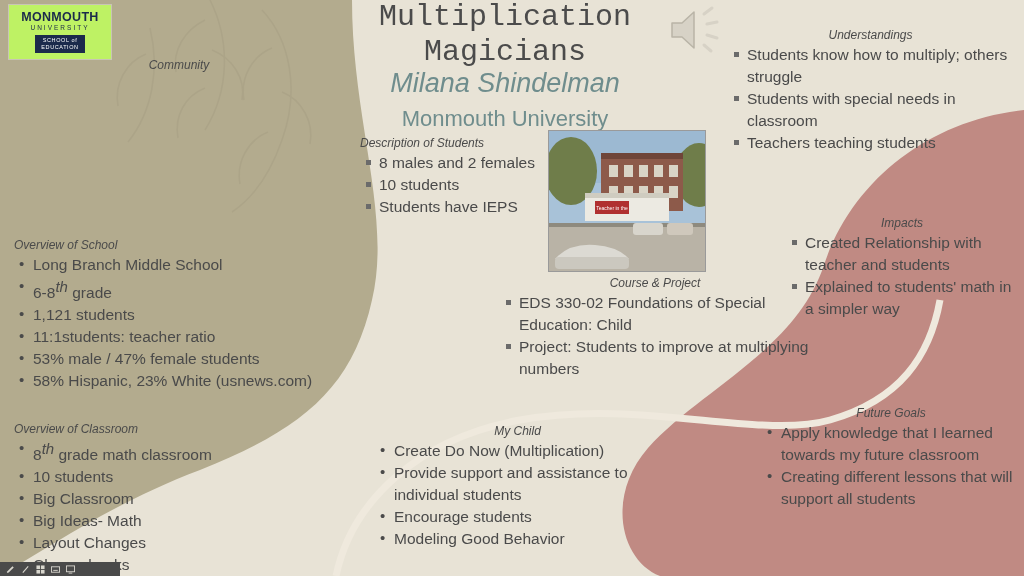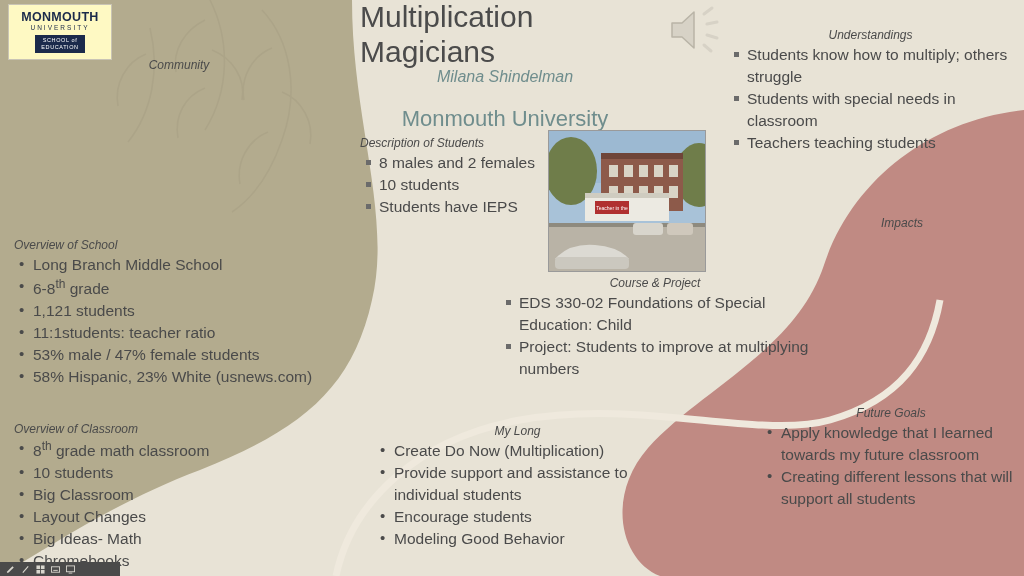--- a/index.html
+++ b/index.html
@@ -11,42 +11,42 @@
     color: #3b3b3b;
   }
 
   
   #bg { position: absolute; inset: 0; width: 1024px; height: 576px; }
 
   
   .logo-box {
     position: absolute; left: 8px; top: 4px;
     width: 104px; height: 56px;
-    background: #fef9c3;
+    background: #bef264;
     border: 1px solid #c9c4b5;
     display: flex; flex-direction: column;
     align-items: center; justify-content: center;
     line-height: 1.05;
   }
   .logo-main { font-size: 12.5px; font-weight: bold; color: #1b2a4b; letter-spacing: .3px; }
   .logo-sub  { font-size: 6.5px; color: #1b2a4b; letter-spacing: 2px; margin-top: 1px; }
   .logo-bar  { margin-top: 3px; background: #1b2a4b; color: #fff; font-size: 5.5px;
                padding: 2px 6px; text-align: center; letter-spacing: .6px; line-height: 1.25; }
 
   
   .title {
     position: absolute; left: 360px; top: 0px; width: 290px;
-    text-align: left;
-    font-family: Liberation Sans, sans-serif;
+    text-align: center;
+    font-family: Liberation Mono, monospace;
     font-size: 30px; color: #4b4b4b; line-height: 1.15;
   }
   .author {
     position: absolute; left: 360px; top: 68px; width: 290px;
     text-align: center; font-style: italic;
-    font-size: 16px; color: #6f8d8d;
+    font-size: 27px; color: #6f8d8d;
   }
   .university {
     position: absolute; left: 360px; top: 106px; width: 290px;
     text-align: center; font-size: 22px; color: #6f8d8d;
   }
 
   
   .speaker { position: absolute; left: 664px; top: 4px; width: 66px; height: 52px; }
 
   
@@ -61,21 +61,21 @@
     font-size: 15.5px; color: #4a4a4a; line-height: 1.42;
     position: relative; padding-left: 19px;
   }
   li.bullet-dot::before {
     content: "•"; position: absolute; left: 5px; top: -1px; font-size: 15px;
   }
   li.bullet-sq::before {
     content: ""; position: absolute; left: 6px; top: 8px;
     width: 5px; height: 5px; background: #6b6b6b;
   }
-  sup { font-size: 12px; vertical-align: super; }
+  sup { font-size: 15px; vertical-align: super; font-style: italic; }
 
   
   #community        { left: 14px;  top: 58px;  width: 330px; }
   #overview-school  { left: 14px;  top: 238px; width: 330px; }
   #overview-class   { left: 14px;  top: 409px; width: 330px; margin-top: 13px; }
   #description      { left: 360px; top: 136px; width: 205px; }
   #course-project   { left: 500px; top: 276px; width: 310px; }
   #my-role          { left: 375px; top: 424px; width: 285px; }
   #understandings   { left: 728px; top: 28px;  width: 285px; }
   #impacts          { left: 786px; top: 216px; width: 232px; }
@@ -205,22 +205,22 @@
     <li class="bullet-dot">58% Hispanic, 23% White (usnews.com)</li>
   </ul>
 </div>
 
 <div class="sec" id="overview-class">
   <div class="sec-head">Overview of Classroom</div>
   <ul>
     <li class="bullet-dot">8<sup>th</sup> grade math classroom</li>
     <li class="bullet-dot">10 students</li>
     <li class="bullet-dot">Big Classroom</li>
+    <li class="bullet-dot">Big Ideas- Math</li>
     <li class="bullet-dot">Layout Changes</li>
-    <li class="bullet-dot">Big Ideas- Math</li>
     <li class="bullet-dot">Chromebooks</li>
   </ul>
 </div>
 
 <div class="sec" id="description">
   <div class="sec-head">Description of Students</div>
   <ul>
     <li class="bullet-sq">8 males and 2 females</li>
     <li class="bullet-sq">10 students</li>
     <li class="bullet-sq">Students have IEPS</li>
@@ -229,40 +229,44 @@
 
 <div class="sec" id="course-project">
   <div class="sec-head center">Course &amp; Project</div>
   <ul>
     <li class="bullet-sq">EDS 330-02 Foundations of Special Education: Child</li>
     <li class="bullet-sq">Project: Students to improve at multiplying numbers</li>
   </ul>
 </div>
 
 <div class="sec" id="my-role">
-  <div class="sec-head center">My Long</div>
+  <div class="sec-head center">My Child</div>
   <ul>
     <li class="bullet-dot">Create Do Now  (Multiplication)</li>
     <li class="bullet-dot">Provide support and assistance to individual students</li>
     <li class="bullet-dot">Encourage students</li>
     <li class="bullet-dot">Modeling Good Behavior</li>
   </ul>
 </div>
 
 <div class="sec" id="understandings">
   <div class="sec-head">Understandings</div>
   <ul>
     <li class="bullet-sq">Students know how to multiply; others struggle</li>
     <li class="bullet-sq">Students with special needs in classroom</li>
     <li class="bullet-sq">Teachers teaching students</li>
   </ul>
 </div>
 
 <div class="sec" id="impacts">
   <div class="sec-head">Impacts</div>
+  <ul>
+    <li class="bullet-sq">Created Relationship with teacher and students</li>
+    <li class="bullet-sq">Explained to students' math in a simpler way</li>
+  </ul>
 </div>
 
 <div class="sec" id="future-goals">
   <div class="sec-head">Future Goals</div>
   <ul>
     <li class="bullet-dot">Apply knowledge that I learned  towards my future classroom</li>
     <li class="bullet-dot">Creating different lessons that will support all students</li>
   </ul>
 </div>
 

